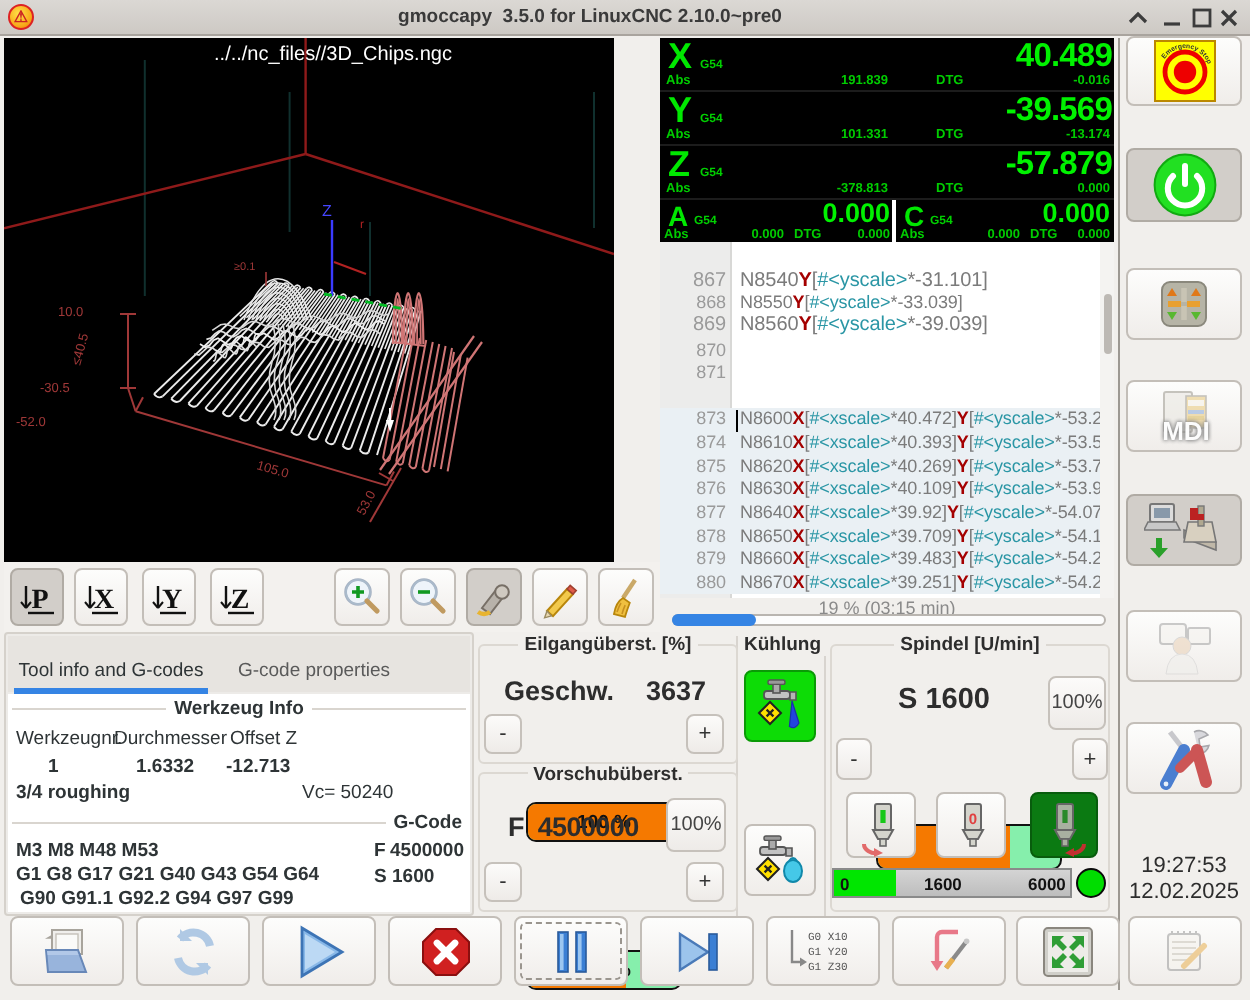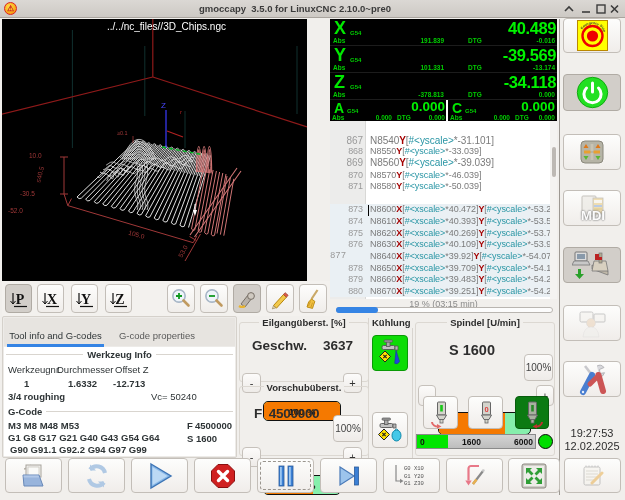--- a/index.html
+++ b/index.html
@@ -3,21 +3,21 @@
 *{margin:0;padding:0;box-sizing:border-box;}
 body{width:625px;height:500px;font-family:"Liberation Sans",sans-serif;background:#f1efec;overflow:hidden;position:relative;}
 .abs{position:absolute;}
 .btn{position:absolute;background:linear-gradient(#fdfdfc,#f0edea);border:1px solid #c3beb8;border-radius:4px;display:flex;align-items:center;justify-content:center;}
 .btn.pressed{background:#d2cec9;border-color:#b0aba4;}
 .grplabel{position:absolute;font-weight:bold;font-size:9.5px;color:#2d2d2d;white-space:nowrap;}
 .frame{position:absolute;border:1px solid #dcd8d2;border-radius:3px;}
 .sliderG{position:absolute;border:1.6px solid #111;border-radius:5px;background:#86efac;overflow:hidden;margin-top:44px;}
 .sliderG .fill{position:absolute;left:0;top:0;bottom:0;background:#f57900;}
 .sliderG .lbl{position:absolute;width:100%;text-align:center;font-weight:bold;font-size:9.5px;color:#111;}
-.sbtn{position:absolute;background:linear-gradient(#fcfbfa,#eeebe8);border:1px solid #c6c1bb;border-radius:4px;color:#333;text-align:center;font-size:11px;margin-top:16px;}
+.sbtn{position:absolute;background:linear-gradient(#fcfbfa,#eeebe8);border:1px solid #c6c1bb;border-radius:4px;color:#333;text-align:center;font-size:11px;}
 </style></head><body>
 
 <div class="abs" style="left:0;top:0;width:625px;height:18px;background:linear-gradient(#dbd8d4,#cdc9c4);border-bottom:1px solid #a9a49e;"></div>
 <div class="abs" style="left:4px;top:2px;width:13px;height:13px;border-radius:50%;background:radial-gradient(circle at 40% 35%,#ffe24a,#f7a818 65%,#e86a0e);border:1.5px solid #d22;"></div>
 <div class="abs" style="left:4px;top:2px;width:13px;height:13px;font-size:8px;color:#c22;text-align:center;line-height:13px;font-weight:bold;">⚠</div>
 <div class="abs" style="left:0;top:3px;width:590px;text-align:center;font-size:9.5px;font-weight:bold;color:#3a3a3a;">gmoccapy&nbsp; 3.5.0 for LinuxCNC 2.10.0~pre0</div>
 <svg class="abs" style="left:560px;top:0" width="65" height="18" viewBox="0 0 65 18">
  <path d="M5,11 l4,-4 l4,4" stroke="#3c3c3c" stroke-width="1.6" fill="none"></path>
  <line x1="22" y1="12" x2="30" y2="12" stroke="#3c3c3c" stroke-width="1.6"></line>
  <rect x="37" y="5" width="8" height="8" fill="none" stroke="#3c3c3c" stroke-width="1.4"></rect>
@@ -269,21 +269,21 @@
 <span class="abs" style="left:20px;top:11px;font-size:6px;font-weight:bold;color:#00d000;">G54</span>
 <span class="abs" style="right:1px;top:-0.5px;font-size:16.5px;font-weight:bold;letter-spacing:-0.4px;color:#00f200;">-39.569</span>
 <span class="abs" style="left:3px;top:18px;font-size:6.5px;font-weight:bold;color:#00cc00;">Abs</span>
 <span class="abs" style="right:113px;top:18px;font-size:6.5px;font-weight:bold;color:#00cc00;">101.331</span>
 <span class="abs" style="left:138px;top:18px;font-size:6.5px;font-weight:bold;color:#00cc00;">DTG</span>
 <span class="abs" style="right:2px;top:18px;font-size:6.5px;font-weight:bold;color:#00cc00;">-13.174</span>
 </div>
 <div class="abs" style="left:330px;top:73px;width:227px;height:27px;border-bottom:1px solid #1c1c1c;">
 <span class="abs" style="left:4px;top:-1px;font-size:18px;font-weight:bold;color:#00e800;">Z</span>
 <span class="abs" style="left:20px;top:11px;font-size:6px;font-weight:bold;color:#00d000;">G54</span>
-<span class="abs" style="right:1px;top:-0.5px;font-size:16.5px;font-weight:bold;letter-spacing:-0.4px;color:#00f200;">-34.118</span>
+<span class="abs" style="right:1px;top:-0.5px;font-size:16.5px;font-weight:bold;letter-spacing:-0.4px;color:#00f200;">-57.879</span>
 <span class="abs" style="left:3px;top:18px;font-size:6.5px;font-weight:bold;color:#00cc00;">Abs</span>
 <span class="abs" style="right:113px;top:18px;font-size:6.5px;font-weight:bold;color:#00cc00;">-378.813</span>
 <span class="abs" style="left:138px;top:18px;font-size:6.5px;font-weight:bold;color:#00cc00;">DTG</span>
 <span class="abs" style="right:2px;top:18px;font-size:6.5px;font-weight:bold;color:#00cc00;">0.000</span>
 </div>
 <div class="abs" style="left:330px;top:100px;width:227px;height:21px;">
 <span class="abs" style="left:4px;top:0px;font-size:14px;font-weight:bold;color:#00e800;">A</span>
 <span class="abs" style="left:17px;top:8px;font-size:6px;font-weight:bold;color:#00d000;">G54</span>
 <span class="abs" style="left:62px;top:-1px;width:53px;text-align:right;font-size:13.5px;font-weight:bold;color:#00f200;">0.000</span>
 <span class="abs" style="left:2px;top:13.5px;font-size:6.5px;font-weight:bold;color:#00cc00;">Abs</span>
@@ -308,45 +308,43 @@
 <div class="abs" style="left:0;top:25.26px;width:221px;height:11.63px;font-size:9px;line-height:11.63px;letter-spacing:-0.05px;white-space:nowrap;">
       <span class="abs" style="left:0;top:0;width:33px;text-align:right;color:#9a9a9a;">868</span>
       <span class="abs" style="left:40px;top:0;"><span style="color:#7b7b7b">N8550</span><span style="color:#a40000;font-weight:bold">Y</span><span style="color:#7b7b7b">[</span><span style="color:#2a96a5">#&lt;yscale&gt;</span><span style="color:#7b7b7b">*-33.039]</span></span>
     </div>
 <div class="abs" style="left:0;top:36px;width:221px;height:11.63px;font-size:10px;line-height:11.63px;letter-spacing:-0.05px;white-space:nowrap;">
       <span class="abs" style="left:0;top:0;width:33px;text-align:right;color:#9a9a9a;">869</span>
       <span class="abs" style="left:40px;top:0;"><span style="color:#7b7b7b">N8560</span><span style="color:#a40000;font-weight:bold">Y</span><span style="color:#7b7b7b">[</span><span style="color:#2a96a5">#&lt;yscale&gt;</span><span style="color:#7b7b7b">*-39.039]</span></span>
     </div>
 <div class="abs" style="left:0;top:48.52px;width:221px;height:11.63px;font-size:9px;line-height:11.63px;letter-spacing:-0.05px;white-space:nowrap;">
       <span class="abs" style="left:0;top:0;width:33px;text-align:right;color:#9a9a9a;">870</span>
-      <span class="abs" style="left:40px;top:0;"><span style="color:#7b7b7b">N8570</span><span style="color:#a40000;font-weight:bold">Y</span><span style="color:#7b7b7b">[</span><span style="color:#2a96a5">#&lt;yscale&gt;</span><span style="color:#7b7b7b">*-46.039]</span></span>
     </div>
 <div class="abs" style="left:0;top:60.150000000000006px;width:221px;height:11.63px;font-size:9px;line-height:11.63px;letter-spacing:-0.05px;white-space:nowrap;">
       <span class="abs" style="left:0;top:0;width:33px;text-align:right;color:#9a9a9a;">871</span>
-      <span class="abs" style="left:40px;top:0;"><span style="color:#7b7b7b">N8580</span><span style="color:#a40000;font-weight:bold">Y</span><span style="color:#7b7b7b">[</span><span style="color:#2a96a5">#&lt;yscale&gt;</span><span style="color:#7b7b7b">*-50.039]</span></span>
     </div>
 <div class="abs" style="left:0;top:83.41000000000001px;width:221px;height:11.63px;background:#eaf0f4;font-size:9px;line-height:11.63px;letter-spacing:-0.05px;white-space:nowrap;">
       <span class="abs" style="left:0;top:0;width:33px;text-align:right;color:#9a9a9a;">873</span>
       <span class="abs" style="left:40px;top:0;"><span style="color:#7b7b7b">N8600</span><span style="color:#a40000;font-weight:bold">X</span><span style="color:#7b7b7b">[</span><span style="color:#2a96a5">#&lt;xscale&gt;</span><span style="color:#7b7b7b">*40.472]</span><span style="color:#a40000;font-weight:bold">Y</span><span style="color:#7b7b7b">[</span><span style="color:#2a96a5">#&lt;yscale&gt;</span><span style="color:#7b7b7b">*-53.293]</span></span>
       <span style="position:absolute;left:37.5px;top:0.5px;width:1.5px;height:11px;background:#000;"></span>
     </div>
 <div class="abs" style="left:0;top:95.04px;width:221px;height:11.63px;background:#eaf0f4;font-size:9px;line-height:11.63px;letter-spacing:-0.05px;white-space:nowrap;">
       <span class="abs" style="left:0;top:0;width:33px;text-align:right;color:#9a9a9a;">874</span>
       <span class="abs" style="left:40px;top:0;"><span style="color:#7b7b7b">N8610</span><span style="color:#a40000;font-weight:bold">X</span><span style="color:#7b7b7b">[</span><span style="color:#2a96a5">#&lt;xscale&gt;</span><span style="color:#7b7b7b">*40.393]</span><span style="color:#a40000;font-weight:bold">Y</span><span style="color:#7b7b7b">[</span><span style="color:#2a96a5">#&lt;yscale&gt;</span><span style="color:#7b7b7b">*-53.547]</span></span>
     </div>
 <div class="abs" style="left:0;top:106.67px;width:221px;height:11.63px;background:#eaf0f4;font-size:9px;line-height:11.63px;letter-spacing:-0.05px;white-space:nowrap;">
       <span class="abs" style="left:0;top:0;width:33px;text-align:right;color:#9a9a9a;">875</span>
       <span class="abs" style="left:40px;top:0;"><span style="color:#7b7b7b">N8620</span><span style="color:#a40000;font-weight:bold">X</span><span style="color:#7b7b7b">[</span><span style="color:#2a96a5">#&lt;xscale&gt;</span><span style="color:#7b7b7b">*40.269]</span><span style="color:#a40000;font-weight:bold">Y</span><span style="color:#7b7b7b">[</span><span style="color:#2a96a5">#&lt;yscale&gt;</span><span style="color:#7b7b7b">*-53.762]</span></span>
     </div>
 <div class="abs" style="left:0;top:118.30000000000001px;width:221px;height:11.63px;background:#eaf0f4;font-size:9px;line-height:11.63px;letter-spacing:-0.05px;white-space:nowrap;">
       <span class="abs" style="left:0;top:0;width:33px;text-align:right;color:#9a9a9a;">876</span>
       <span class="abs" style="left:40px;top:0;"><span style="color:#7b7b7b">N8630</span><span style="color:#a40000;font-weight:bold">X</span><span style="color:#7b7b7b">[</span><span style="color:#2a96a5">#&lt;xscale&gt;</span><span style="color:#7b7b7b">*40.109]</span><span style="color:#a40000;font-weight:bold">Y</span><span style="color:#7b7b7b">[</span><span style="color:#2a96a5">#&lt;yscale&gt;</span><span style="color:#7b7b7b">*-53.938]</span></span>
     </div>
 <div class="abs" style="left:0;top:129.93px;width:221px;height:11.63px;background:#eaf0f4;font-size:9px;line-height:11.63px;letter-spacing:-0.05px;white-space:nowrap;">
-      <span class="abs" style="left:0;top:0;width:33px;text-align:left;color:#9a9a9a;font-family:Liberation Mono, monospace;">877</span>
+      <span class="abs" style="left:0;top:0;width:33px;text-align:right;color:#9a9a9a;">877</span>
       <span class="abs" style="left:40px;top:0;"><span style="color:#7b7b7b">N8640</span><span style="color:#a40000;font-weight:bold">X</span><span style="color:#7b7b7b">[</span><span style="color:#2a96a5">#&lt;xscale&gt;</span><span style="color:#7b7b7b">*39.92]</span><span style="color:#a40000;font-weight:bold">Y</span><span style="color:#7b7b7b">[</span><span style="color:#2a96a5">#&lt;yscale&gt;</span><span style="color:#7b7b7b">*-54.074]</span></span>
     </div>
 <div class="abs" style="left:0;top:141.56px;width:221px;height:11.63px;background:#eaf0f4;font-size:9px;line-height:11.63px;letter-spacing:-0.05px;white-space:nowrap;">
       <span class="abs" style="left:0;top:0;width:33px;text-align:right;color:#9a9a9a;">878</span>
       <span class="abs" style="left:40px;top:0;"><span style="color:#7b7b7b">N8650</span><span style="color:#a40000;font-weight:bold">X</span><span style="color:#7b7b7b">[</span><span style="color:#2a96a5">#&lt;xscale&gt;</span><span style="color:#7b7b7b">*39.709]</span><span style="color:#a40000;font-weight:bold">Y</span><span style="color:#7b7b7b">[</span><span style="color:#2a96a5">#&lt;yscale&gt;</span><span style="color:#7b7b7b">*-54.172]</span></span>
     </div>
 <div class="abs" style="left:0;top:153.19px;width:221px;height:11.63px;background:#eaf0f4;font-size:9px;line-height:11.63px;letter-spacing:-0.05px;white-space:nowrap;">
       <span class="abs" style="left:0;top:0;width:33px;text-align:right;color:#9a9a9a;">879</span>
       <span class="abs" style="left:40px;top:0;"><span style="color:#7b7b7b">N8660</span><span style="color:#a40000;font-weight:bold">X</span><span style="color:#7b7b7b">[</span><span style="color:#2a96a5">#&lt;xscale&gt;</span><span style="color:#7b7b7b">*39.483]</span><span style="color:#a40000;font-weight:bold">Y</span><span style="color:#7b7b7b">[</span><span style="color:#2a96a5">#&lt;yscale&gt;</span><span style="color:#7b7b7b">*-54.23]</span></span>
     </div>
@@ -372,21 +370,21 @@
 <div class="abs" style="left:4px;top:349px;width:231px;text-align:center;font-size:9.5px;font-weight:bold;color:#2e3436;background:transparent;"><span style="background:#fff;padding:0 4px;">Werkzeug Info</span></div>
 <div class="abs" style="left:8px;top:364px;font-size:9.5px;color:#2e3436;">Werkzeugnr.</div>
 <div class="abs" style="left:57px;top:364px;font-size:9.5px;color:#2e3436;">Durchmesser</div>
 <div class="abs" style="left:115px;top:364px;font-size:9.5px;color:#2e3436;">Offset Z</div>
 <div class="abs" style="left:24px;top:377.5px;font-size:9.5px;font-weight:bold;color:#2e3436;">1</div>
 <div class="abs" style="left:68px;top:377.5px;font-size:9.5px;font-weight:bold;color:#2e3436;">1.6332</div>
 <div class="abs" style="left:113px;top:377.5px;font-size:9.5px;font-weight:bold;color:#2e3436;">-12.713</div>
 <div class="abs" style="left:8px;top:391px;font-size:9.5px;font-weight:bold;color:#2e3436;">3/4 roughing</div>
 <div class="abs" style="left:151px;top:391px;font-size:9.5px;color:#2e3436;">Vc= 50240</div>
 <div class="abs" style="left:6px;top:411px;width:227px;height:1px;background:#d9d5cf;"></div>
-<div class="abs" style="left:4px;top:406px;width:231px;text-align:left;font-size:9.5px;font-weight:bold;color:#2e3436;"><span style="background:#fff;padding:0 4px;">G-Code</span></div>
+<div class="abs" style="left:4px;top:406px;width:231px;text-align:right;font-size:9.5px;font-weight:bold;color:#2e3436;"><span style="background:#fff;padding:0 4px;">G-Code</span></div>
 <div class="abs" style="left:8px;top:419.5px;font-size:9.5px;font-weight:bold;color:#2e3436;">M3 M8 M48 M53</div>
 <div class="abs" style="left:8px;top:431.5px;font-size:9.5px;font-weight:bold;color:#2e3436;">G1 G8 G17 G21 G40 G43 G54 G64</div>
 <div class="abs" style="left:10px;top:443.5px;font-size:9.5px;font-weight:bold;color:#2e3436;">G90 G91.1 G92.2 G94 G97 G99</div>
 <div class="abs" style="left:187px;top:419.5px;font-size:9.5px;font-weight:bold;color:#2e3436;">F</div>
 <div class="abs" style="left:152px;top:419.5px;width:80px;text-align:right;font-size:9.5px;font-weight:bold;color:#2e3436;">4500000</div>
 <div class="abs" style="left:187px;top:432.5px;font-size:9.5px;font-weight:bold;color:#2e3436;">S</div>
 <div class="abs" style="left:196px;top:432.5px;font-size:9.5px;font-weight:bold;color:#2e3436;">1600</div>
 <div class="abs" style="left:368px;top:318px;width:1px;height:140px;background:#d8d4cf;"></div>
 <div class="abs" style="left:412px;top:318px;width:1px;height:140px;background:#d8d4cf;"></div>
 <div class="frame" style="left:239px;top:322px;width:130px;height:60px;"></div>

